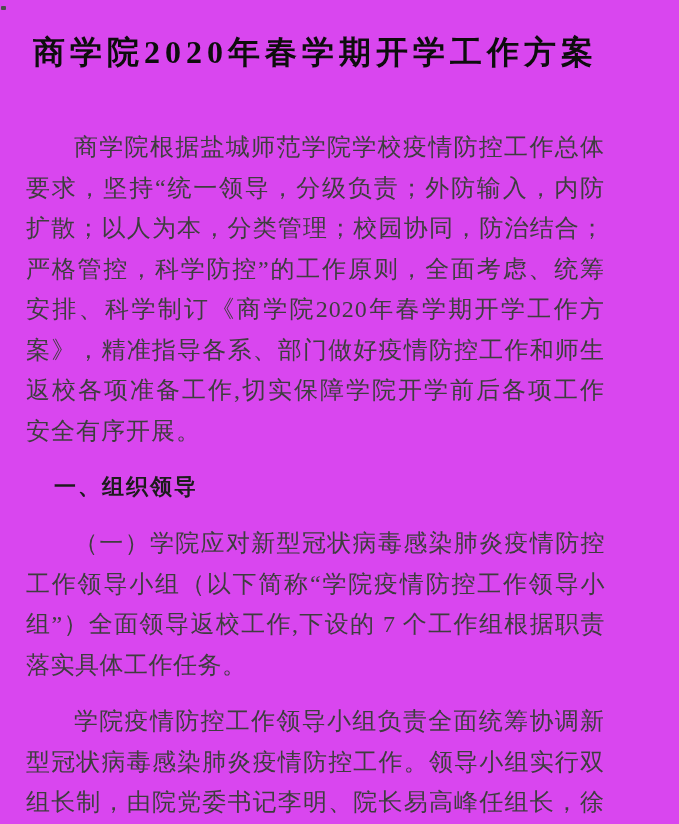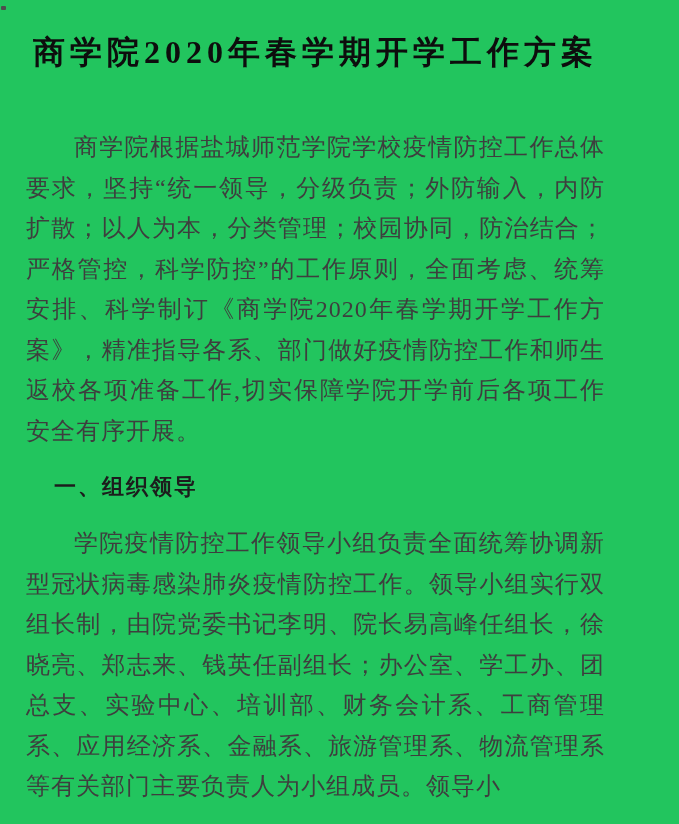--- a/index.html
+++ b/index.html
@@ -4,21 +4,21 @@
 <style>
   html, body {
     margin: 0;
     padding: 0;
     background: #ffffff;
   }
   .page {
     position: relative;
     width: 679px;
     height: 824px;
-    background: #22c55e;
+    background: #d946ef;
     overflow: hidden;
     box-sizing: border-box;
     padding: 30px 58px 6px 10px;
     font-family: "Liberation Serif", "DejaVu Serif", serif;
   }
   .doc-title {
     margin: 0 0 52px 0;
     font-size: 32px;
     line-height: 45px;
     font-weight: 700;
@@ -68,16 +68,17 @@
 <div class="page">
 
   <div class="scan-speck"></div>
 
   <h1 class="doc-title">商学院2020年春学期开学工作方案</h1>
 
   <p class="para">商学院根据盐城师范学院学校疫情防控工作总体要求，坚持“统一领导，分级负责；外防输入，内防扩散；以人为本，分类管理；校园协同，防治结合；严格管控，科学防控”的工作原则，全面考虑、统筹安排、科学制订《商学院2020年春学期开学工作方案》，精准指导各系、部门做好疫情防控工作和师生返校各项准备工作,切实保障学院开学前后各项工作安全有序开展。</p>
 
   <h2 class="section-heading">一、组织领导</h2>
 
+  <p class="para para-tight">（一）学院应对新型冠状病毒感染肺炎疫情防控工作领导小组（以下简称“学院疫情防控工作领导小组”）全面领导返校工作,下设的 7 个工作组根据职责落实具体工作任务。</p>
 
   <p class="para">学院疫情防控工作领导小组负责全面统筹协调新型冠状病毒感染肺炎疫情防控工作。领导小组实行双组长制，由院党委书记李明、院长易高峰任组长，徐晓亮、郑志来、钱英任副组长；办公室、学工办、团总支、实验中心、培训部、财务会计系、工商管理系、应用经济系、金融系、旅游管理系、物流管理系等有关部门主要负责人为小组成员。领导小</p>
 
 </div>
 
 </body></html>

